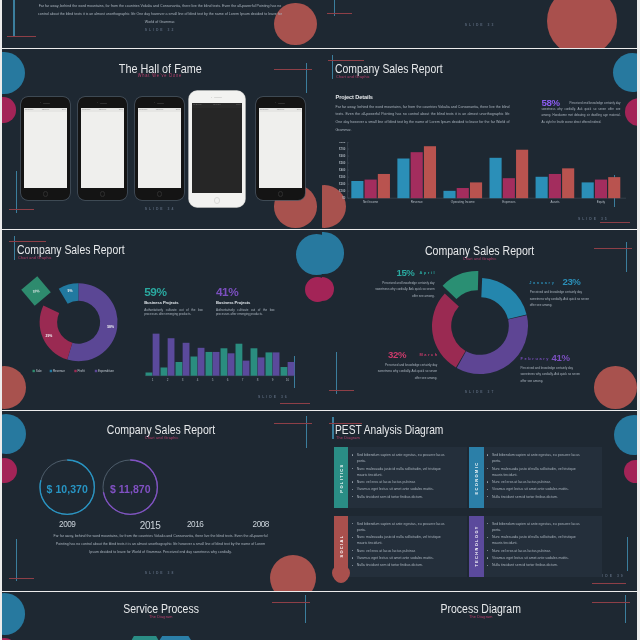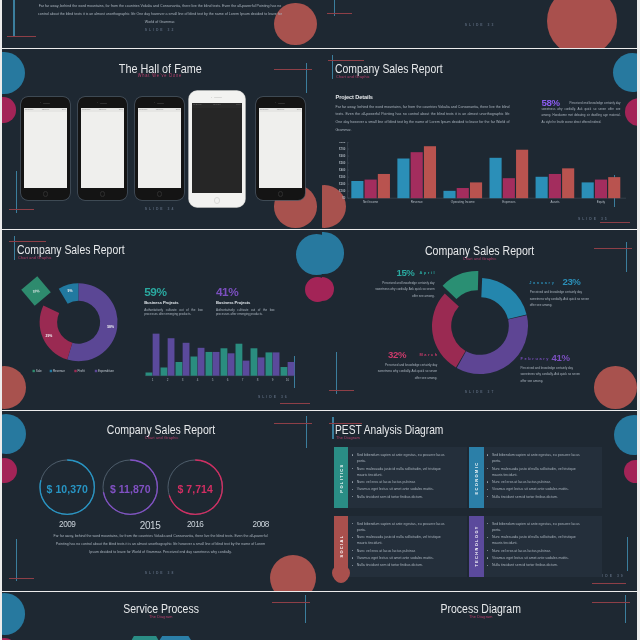--- a/index.html
+++ b/index.html
@@ -322,24 +322,20 @@
 <div style="position:absolute;left:35.05px;top:46.2px;width:60.4px;height:60.4px;"><svg width="60.4" height="60.4" viewBox="0 0 60.4 60.4">
           <circle cx="30.2" cy="30.2" r="27.2" fill="none" stroke="#4e5d6b" stroke-width="1"></circle>
           <circle cx="30.2" cy="30.2" r="27.2" fill="none" stroke="#2795c4" stroke-width="1.35" stroke-dasharray="135.01 35.89" transform="rotate(-90 30.2 30.2)" stroke-linecap="butt"></circle>
         </svg><div style="position:absolute;left:0;top:26px;width:60.4px;text-align:center;color:#2795c4;font-size:10.5px;font-weight:700;letter-spacing:.05px;">$ 10,370</div></div>
       <div style="position:absolute;left:35.25px;top:108.6px;width:60px;text-align:center;color:#ccd4db;font-size:8.2px;letter-spacing:-.45px;">2009</div>
       <div style="position:absolute;left:98.05px;top:46.2px;width:60.4px;height:60.4px;"><svg width="60.4" height="60.4" viewBox="0 0 60.4 60.4">
           <circle cx="30.2" cy="30.2" r="27.2" fill="none" stroke="#4e5d6b" stroke-width="1"></circle>
           <circle cx="30.2" cy="30.2" r="27.2" fill="none" stroke="#8151c4" stroke-width="1.35" stroke-dasharray="123.05 47.85" transform="rotate(-90 30.2 30.2)" stroke-linecap="butt"></circle>
         </svg><div style="position:absolute;left:0;top:26px;width:60.4px;text-align:center;color:#8151c4;font-size:10.5px;font-weight:700;letter-spacing:.05px;">$ 11,870</div></div>
       <div style="position:absolute;left:98.25px;top:108.6px;width:60px;text-align:right;color:#ccd4db;font-size:10px;letter-spacing:-.45px;">2015</div>
-      <div style="position:absolute;left:163px;top:46.2px;width:60.4px;height:60.4px;"><svg width="60.4" height="60.4" viewBox="0 0 60.4 60.4">
-          <circle cx="30.2" cy="30.2" r="27.2" fill="none" stroke="#4e5d6b" stroke-width="1"></circle>
-          <circle cx="30.2" cy="30.2" r="27.2" fill="none" stroke="#d12e62" stroke-width="1.35" stroke-dasharray="119.63 51.27" transform="rotate(-90 30.2 30.2)" stroke-linecap="butt"></circle>
-        </svg><div style="position:absolute;left:0;top:26px;width:60.4px;text-align:center;color:#d12e62;font-size:10.5px;font-weight:700;letter-spacing:.05px;">$ 7,714</div></div>
       <div style="position:absolute;left:163.2px;top:108.6px;width:60px;text-align:center;color:#ccd4db;font-size:8.2px;letter-spacing:-.45px;">2016</div>
       <div style="position:absolute;left:228.75px;top:108.6px;width:60px;text-align:center;color:#ccd4db;font-size:8.2px;letter-spacing:-.45px;">2008</div>
     </div>
 
 <div class="slide col-r r3">
   <div class="circ" style="width:40.6px;height:40.6px;background:#27799f;left:291.9px;top:3.9px;"></div>
   <div class="circ" style="width:23.9px;height:23.9px;background:#a32457;left:302px;top:48.5px;"></div>
   <div class="vl" style="left:10.4px;top:6.3px;height:21.7px;"></div>
   <div class="hl" style="left:6.5px;top:11.8px;width:33.6px;"></div>
   <div class="ttl lft" style="left:13.2px;top:12.4px;font-size:11.9px;"><span>PEST Analysis Diagram</span></div>

